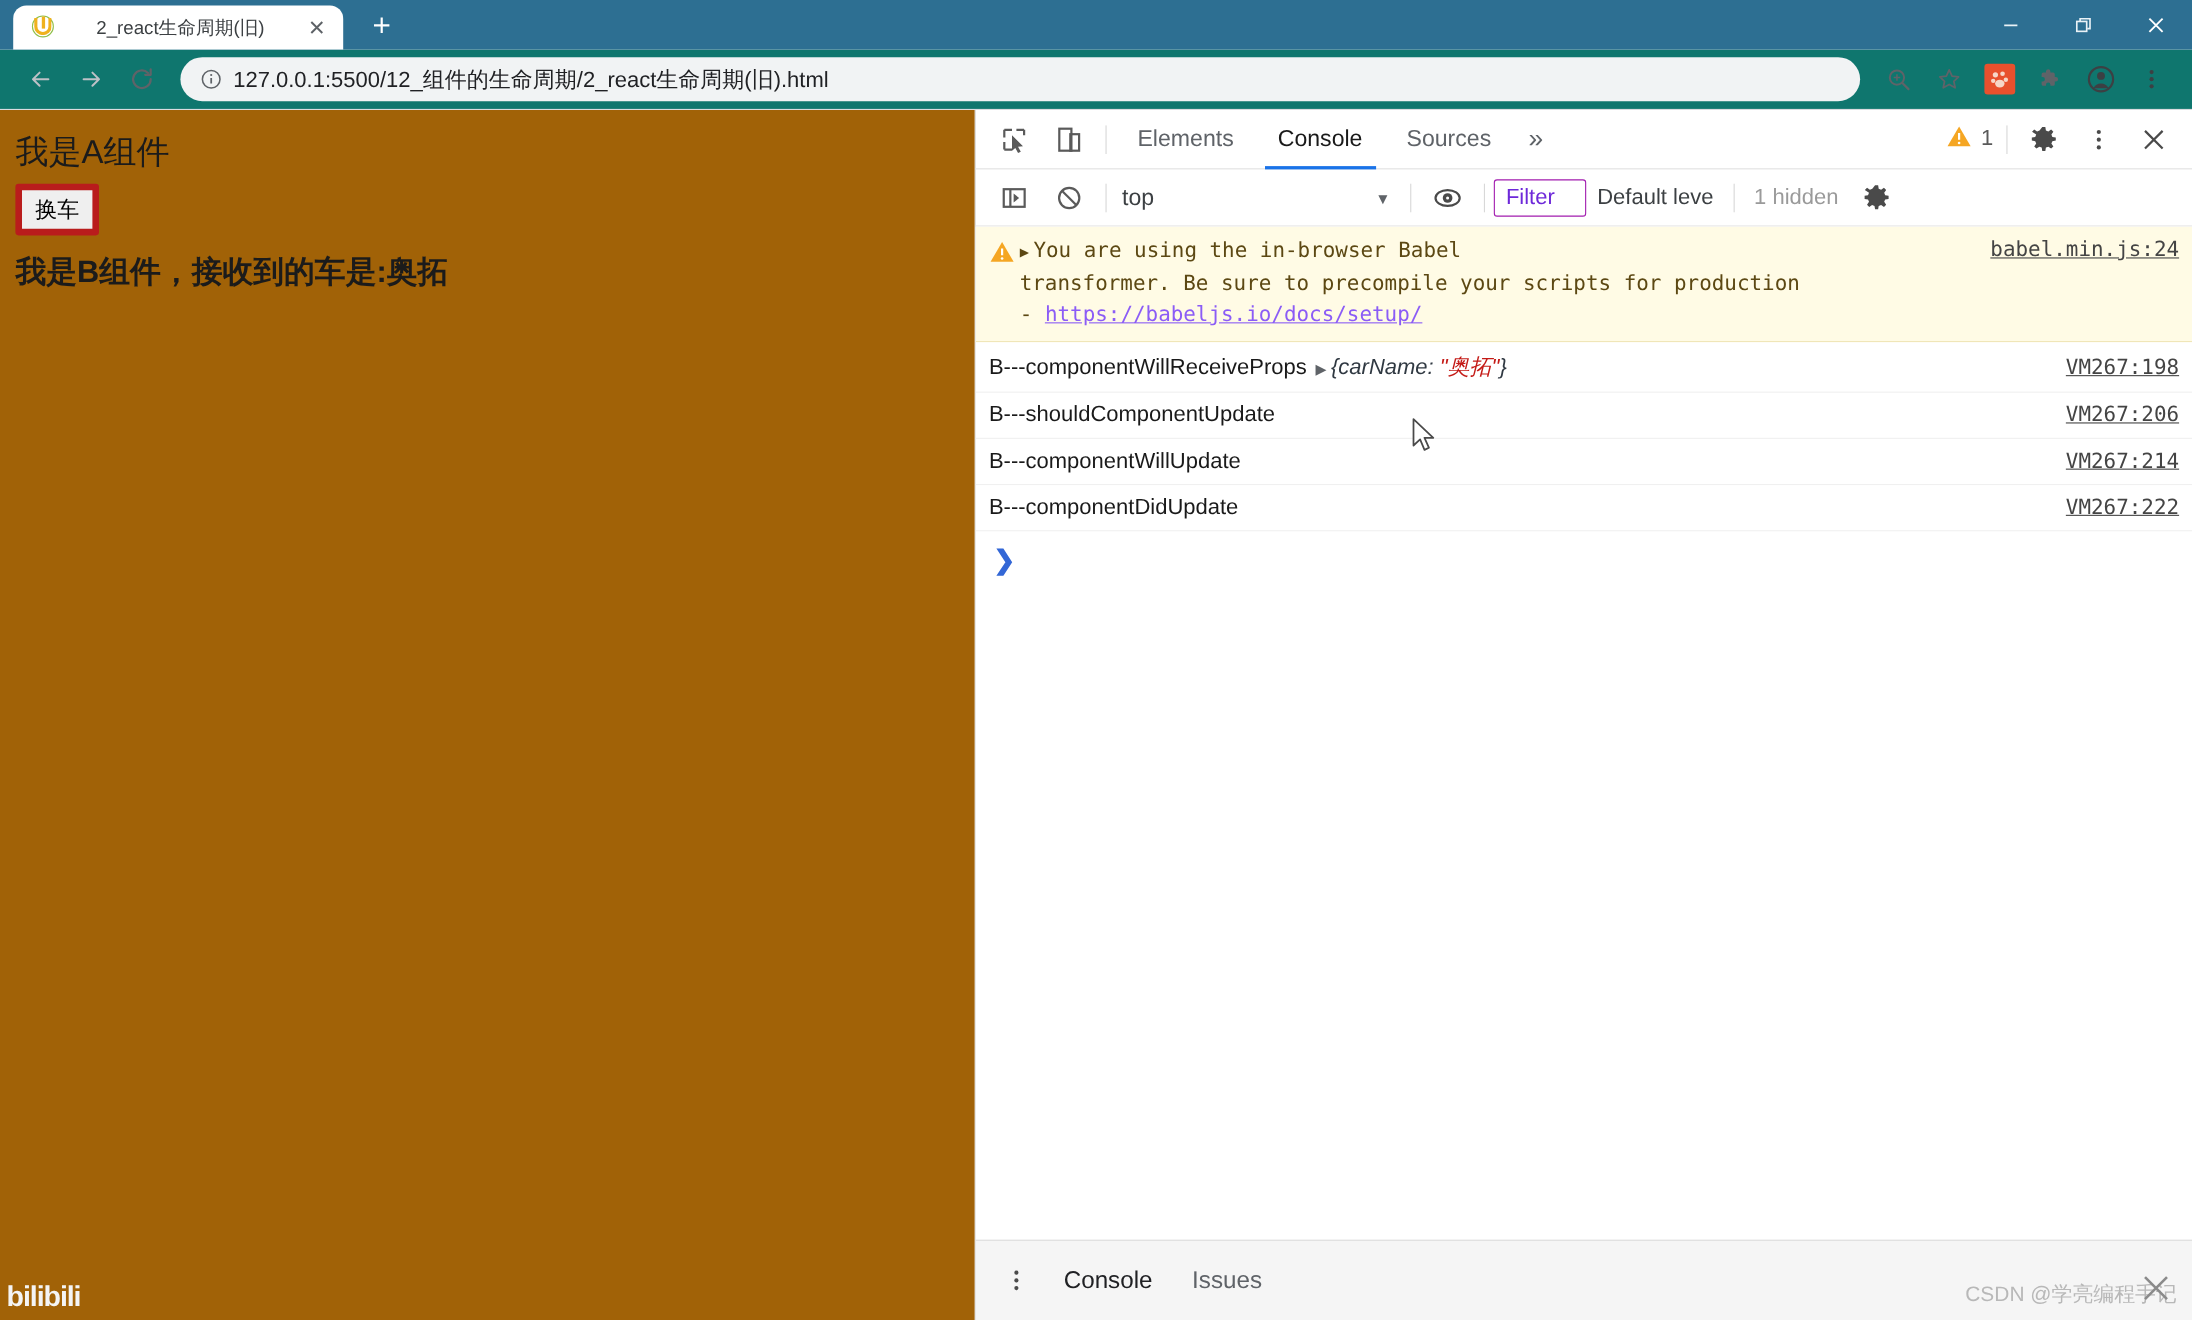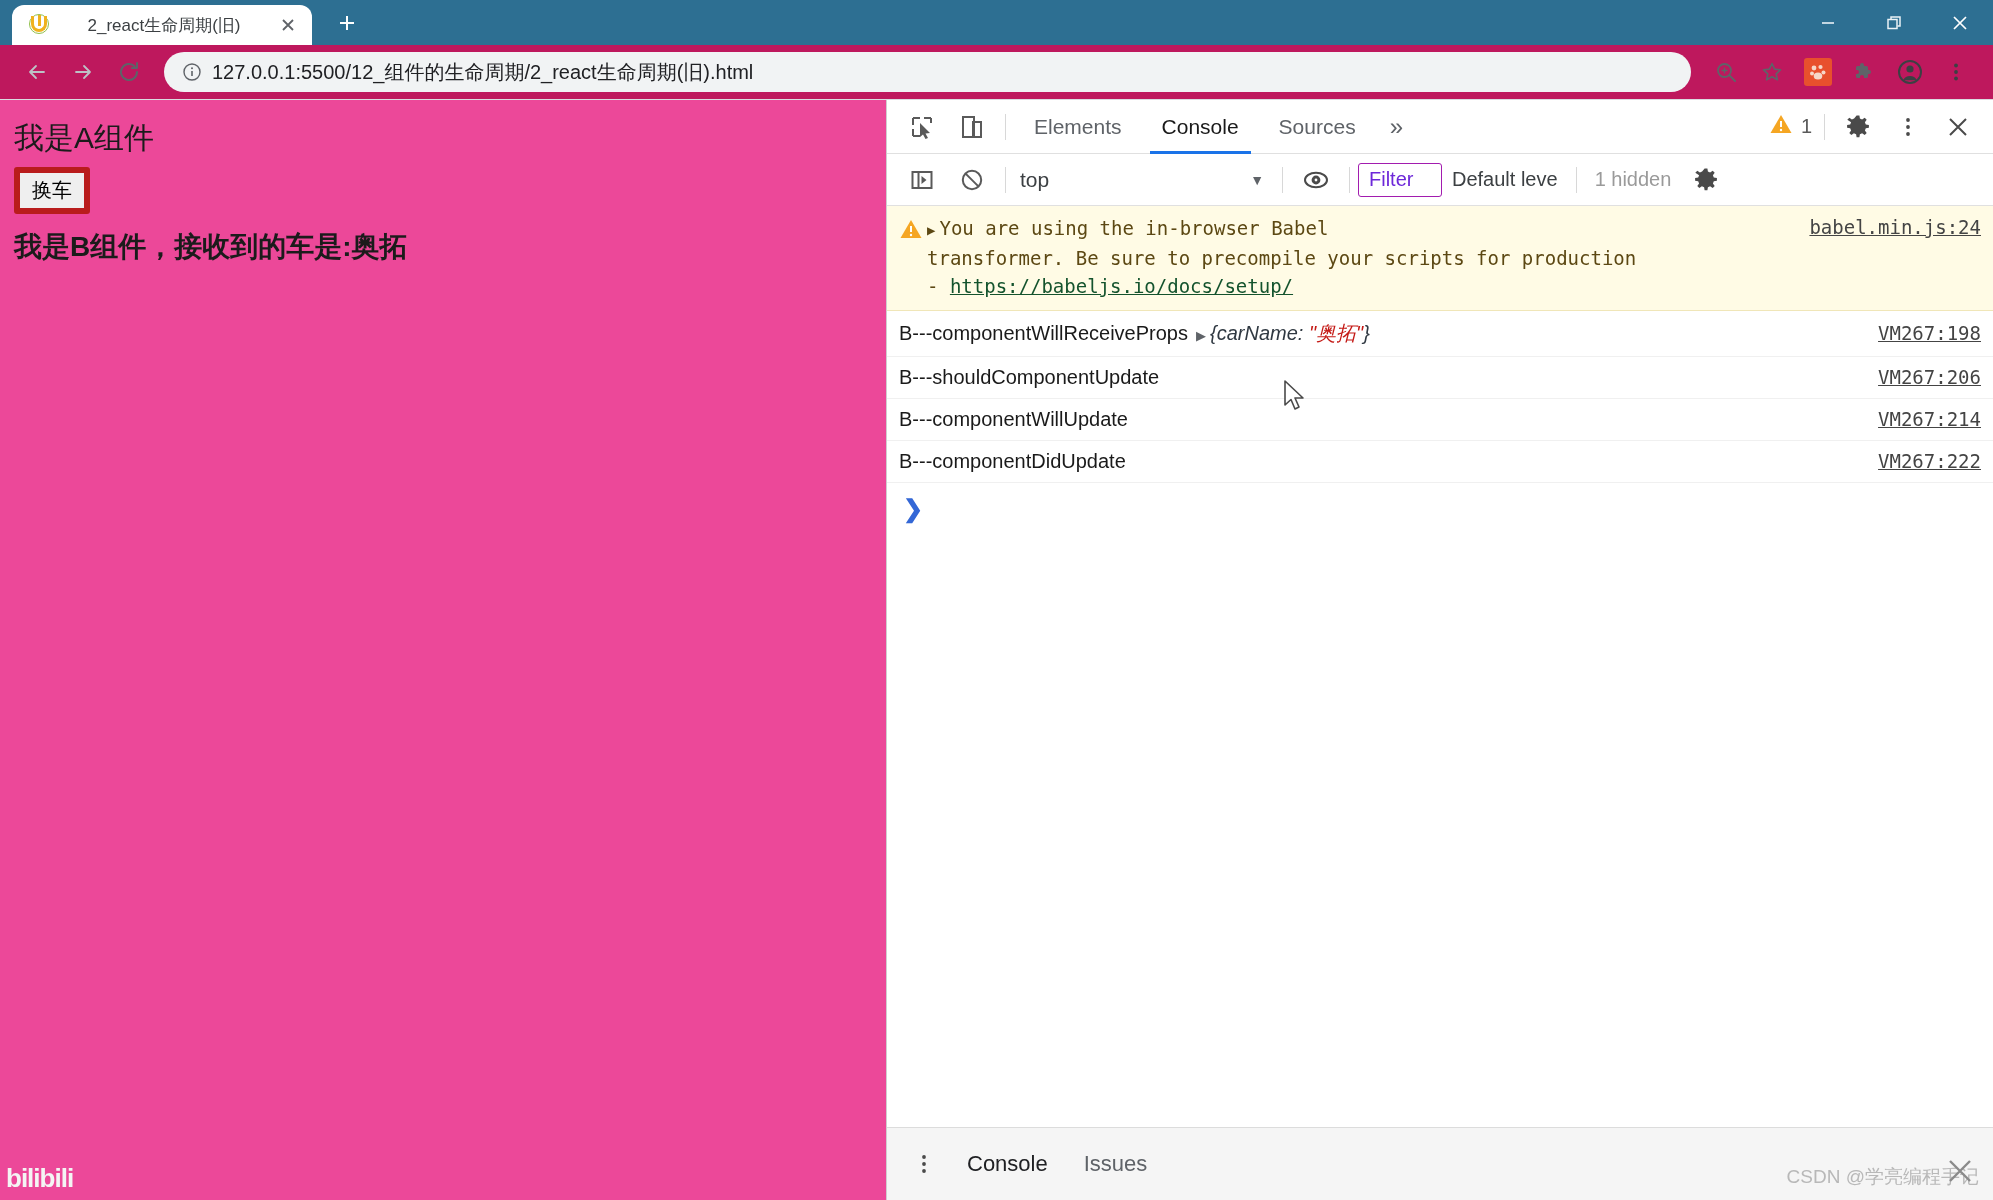--- a/index.html
+++ b/index.html
@@ -53,21 +53,21 @@
     width: 42px; height: 38px; margin-left: 14px; margin-bottom: 3px;
     display:flex; align-items:center; justify-content:center;
     color:#ffffff;
   }
   .wincontrols {
     position:absolute; right:0; top:0; height:45px; display:flex;
   }
   .wc { width:66px; height:45px; display:flex; align-items:center; justify-content:center; }
 
   .toolbar {
-    height: 55px; background:#be185d; display:flex; align-items:center;
+    height: 55px; background:#0f766e; display:flex; align-items:center;
     padding: 0 14px; border-bottom:1px solid #dadce0;
   }
   .navbtn {
     width: 46px; height:46px; display:flex; align-items:center;
     justify-content:center; color:#5f6368; flex:0 0 46px;
   }
   .navbtn.disabled { color:#bdc1c6; }
   .omnibox {
     flex:1; height:40px; background:#f1f3f4; border-radius:20px;
     display:flex; align-items:center; padding: 0 18px; margin: 0 12px;
@@ -84,21 +84,21 @@
   }
   .ext-red {
     width:28px; height:28px; background:#e8502d; border-radius:3px;
     display:flex; align-items:center; justify-content:center;
   }
 
   
   .viewport { display:flex; height: 1100px; }
 
   .page {
-    width: 886px; background:#ec4899; position:relative;
+    width: 886px; background:#a16207; position:relative;
     padding: 18px 0 0 14px; overflow:hidden;
   }
   .page h2 {
     font-size: 30px; font-weight: normal; color:#1b1b1b;
     font-family: "Liberation Sans", sans-serif; margin-bottom: 8px;
   }
   .page .btn {
     font-size: 20px; padding: 4px 12px; border:6px solid #b91c1c;
     background:#efefef; border-radius:3px; color:#000;
     font-family:Liberation Sans, sans-serif;
@@ -168,21 +168,21 @@
   .msg-warning {
     background:#fffbe5; border-bottom:1px solid #f0e6b8;
     display:flex; padding: 8px 12px 10px 12px; align-items:flex-start;
   }
   .warn-tri { width:28px; flex:0 0 28px; padding-top:3px; }
   .warn-body {
     flex:1; font-family:"DejaVu Sans Mono", monospace;
     font-size: 19px; line-height: 28px; color:#5c4813; min-width:0;
   }
   .disclosure { color:#5c4813; margin-right:4px; font-size:14px; }
-  .warn-link { color:#14532d; }
+  .warn-link { color:#8b5cf6; }
   .src-link {
     font-family:"DejaVu Sans Mono", monospace; font-size:19px;
     color:#444; text-decoration:underline; white-space:nowrap;
     flex:0 0 auto; padding-left:14px; text-align:right;
   }
   .warn-src { padding-top:2px; }
 
   .msg-row {
     display:flex; align-items:baseline; justify-content:space-between;
     border-bottom:1px solid #f0f0f0; padding: 9px 12px 9px 12px;

